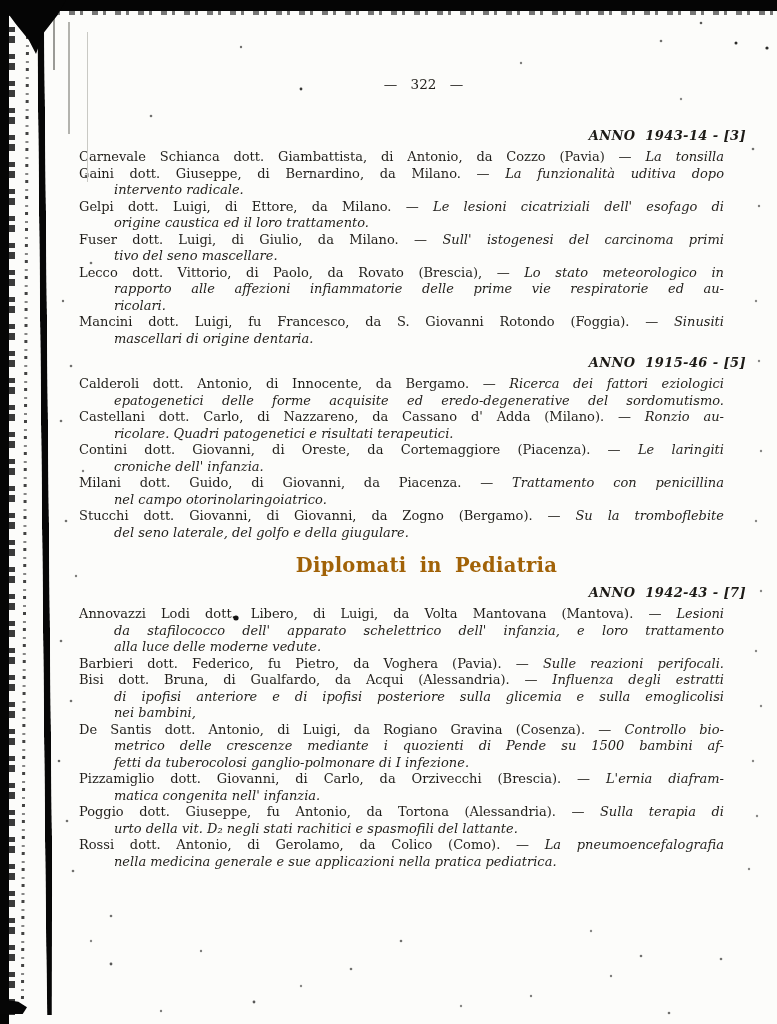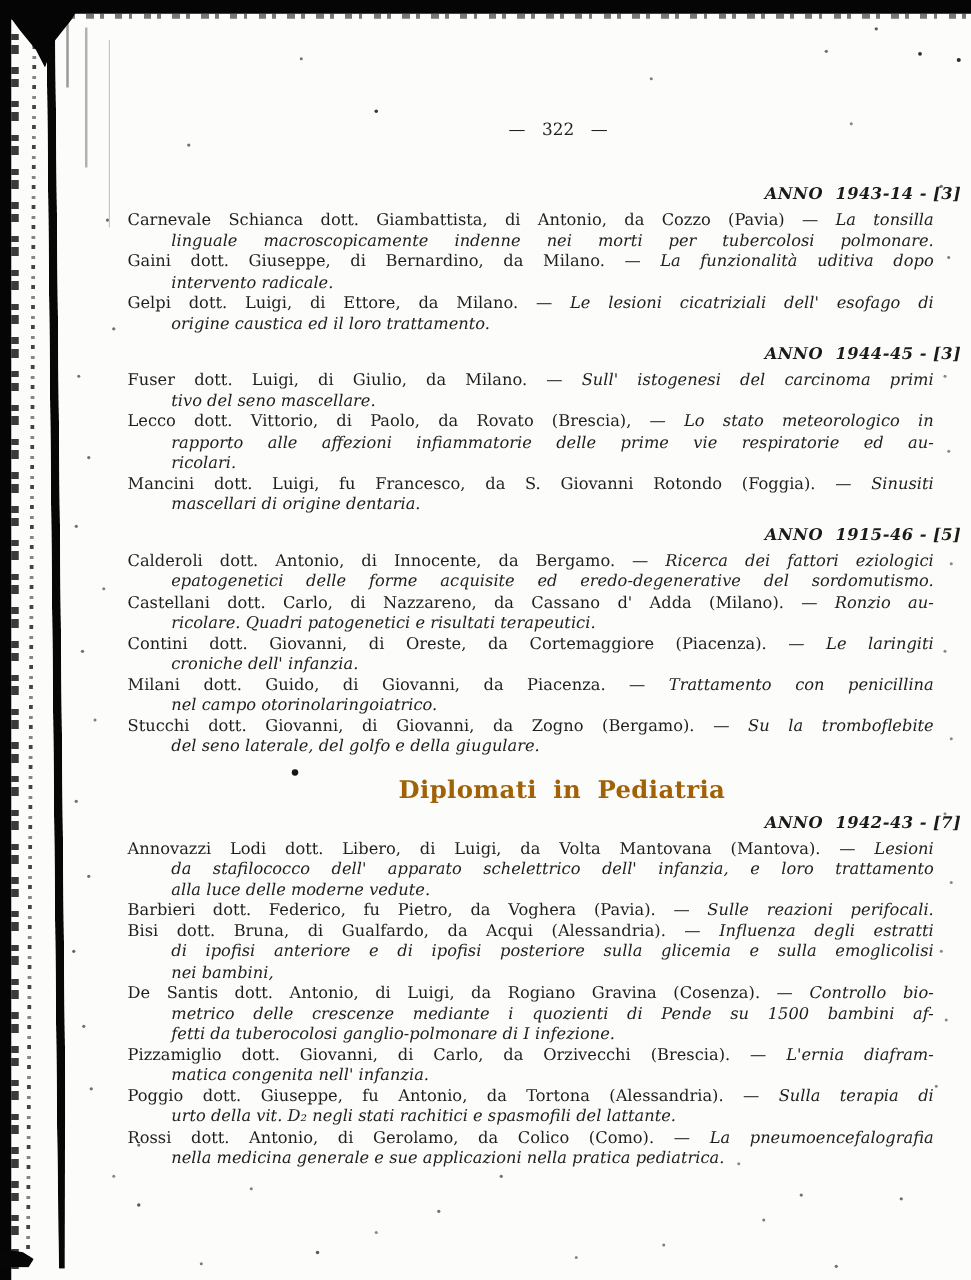--- a/index.html
+++ b/index.html
@@ -54,21 +54,21 @@
       748px 868px 0 0.2px rgba(20,20,18,.5), 110px 915px 0 0.3px rgba(20,20,18,.6),
       400px 940px 0 0.3px rgba(20,20,18,.6), 200px 950px 0 0.2px rgba(20,20,18,.55),
       110px 963px 0 0.4px rgba(20,20,18,.7), 350px 968px 0 0.3px rgba(20,20,18,.6),
       610px 975px 0 0.2px rgba(20,20,18,.55), 720px 958px 0 0.3px rgba(20,20,18,.6),
       253px 1001px 0 0.4px rgba(20,20,18,.7), 530px 995px 0 0.2px rgba(20,20,18,.55),
       668px 1012px 0 0.3px rgba(20,20,18,.6), 160px 1010px 0 0.2px rgba(20,20,18,.55),
       90px 940px 0 0.2px rgba(20,20,18,.5), 460px 1005px 0 0.2px rgba(20,20,18,.5),
       300px 985px 0 0.2px rgba(20,20,18,.5), 590px 930px 0 0.2px rgba(20,20,18,.5),
       640px 955px 0 0.3px rgba(20,20,18,.6);}
   
-  .content{position:absolute;left:102px;top:76px;width:645px;z-index:3;margin-top:20px;}
+  .content{position:absolute;left:79px;top:76px;width:645px;z-index:3;}
   .pagenum{text-align:center;transform:translateX(22px);font-size:13.5px;word-spacing:9px;
     margin:0 0 36px 0;color:#23211d;}
   .anno{text-align:right;transform:translateX(22px);font-style:italic;font-weight:bold;
     font-size:13px;white-space:pre;margin:8px 0 6px 0;letter-spacing:.4px;}
   .chapter{text-align:center;transform:translateX(25px);font-weight:bold;font-size:19.5px;
     word-spacing:6px;margin:13px 0 5px 0;letter-spacing:.3px;color:#a16207;}
   .entry{margin:0;}
   .ln{font-size:13px;line-height:16.5px;text-align:justify;color:#201e1a;}
   .ln.jl{text-align-last:justify;}
   .ln.cont{margin-left:35px;}
@@ -83,32 +83,30 @@
 <div class="page-edge-2"></div>
 <div class="page-edge-3"></div>
 
 <div class="content">
 
   <div class="pagenum">— 322 —</div>
 
   <div class="anno">ANNO  1943-14 - [3]</div>
   <div class="entry">
     <div class="ln jl"><span class="rm">Carnevale Schianca dott. Giambattista, di Antonio, da Cozzo (Pavia) — </span><span class="it">La tonsilla</span></div>
-    <div class="ln jl cont"><span class="it">linguale macroscopicamente indenne nei morti per tubercolosi polmonare.</span></div>
   </div>
   <div class="entry">
     <div class="ln jl"><span class="rm">Gaini dott. Giuseppe, di Bernardino, da Milano. — </span><span class="it">La funzionalità uditiva dopo</span></div>
     <div class="ln cont"><span class="it">intervento radicale.</span></div>
   </div>
   <div class="entry">
     <div class="ln jl"><span class="rm">Gelpi dott. Luigi, di Ettore, da Milano. — </span><span class="it">Le lesioni cicatriziali dell' esofago di</span></div>
     <div class="ln cont"><span class="it">origine caustica ed il loro trattamento.</span></div>
   </div>
 
-  <div class="anno">ANNO  1944-45 - [3]</div>
   <div class="entry">
     <div class="ln jl"><span class="rm">Fuser dott. Luigi, di Giulio, da Milano. — </span><span class="it">Sull' istogenesi del carcinoma primi</span></div>
     <div class="ln cont"><span class="it">tivo del seno mascellare.</span></div>
   </div>
   <div class="entry">
     <div class="ln jl"><span class="rm">Lecco dott. Vittorio, di Paolo, da Rovato (Brescia), — </span><span class="it">Lo stato meteorologico in</span></div>
     <div class="ln jl cont"><span class="it">rapporto alle affezioni infiammatorie delle prime vie respiratorie ed au-</span></div>
     <div class="ln cont"><span class="it">ricolari.</span></div>
   </div>
   <div class="entry">

